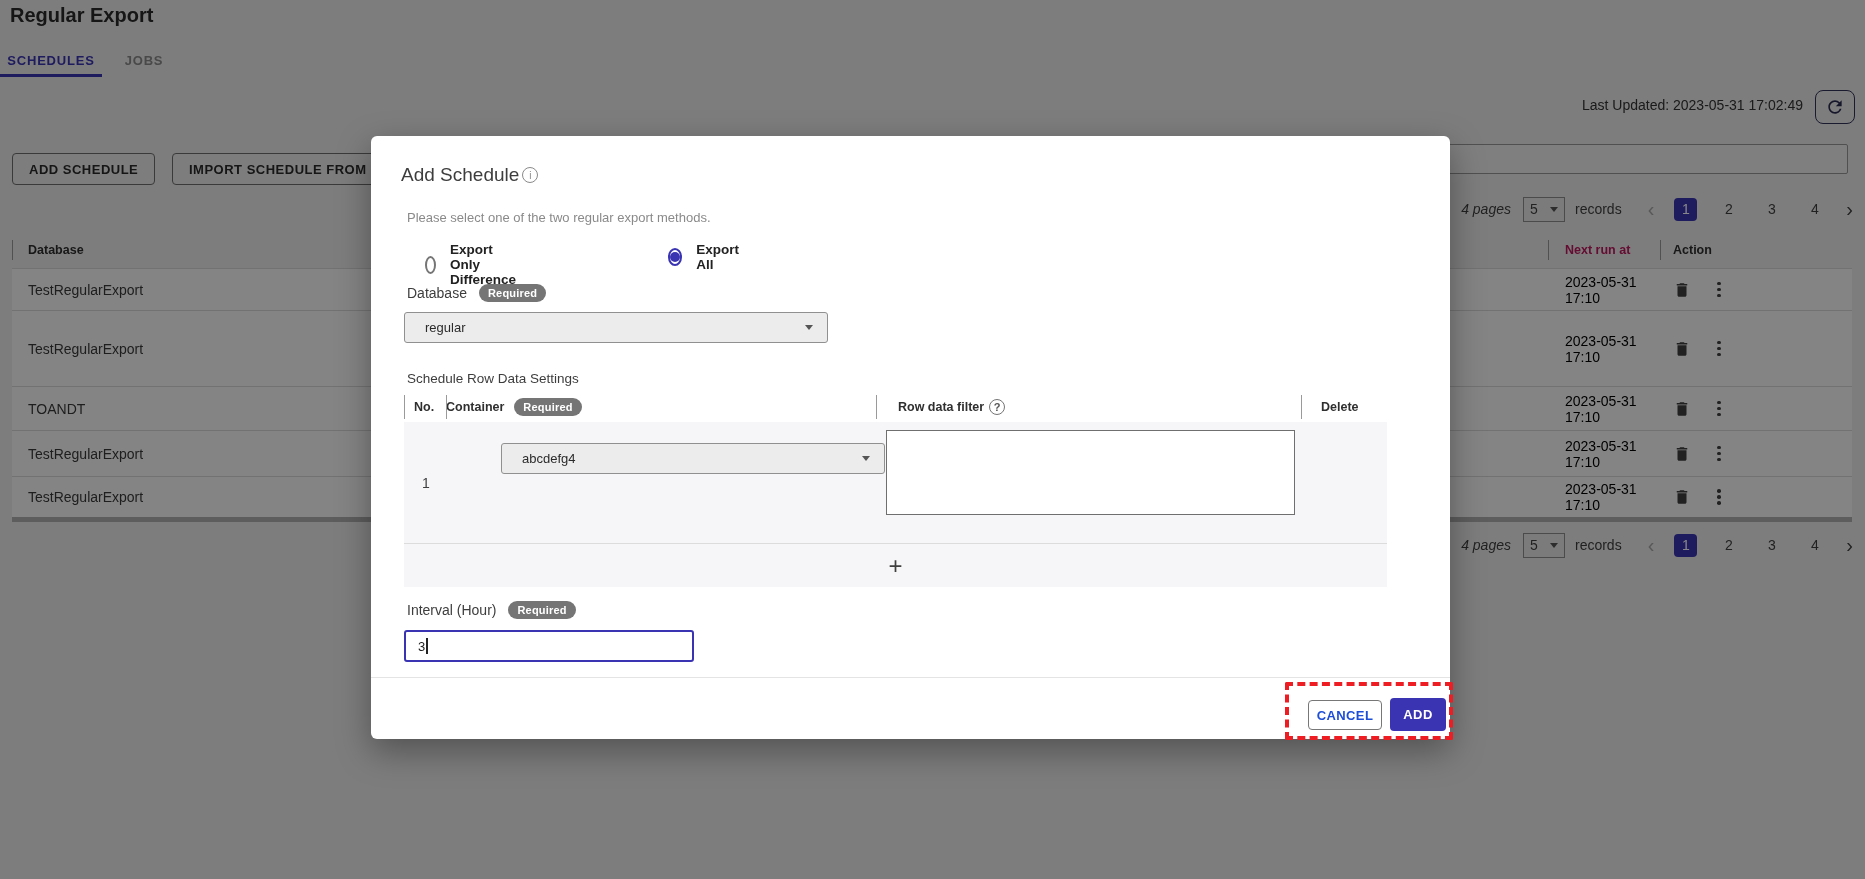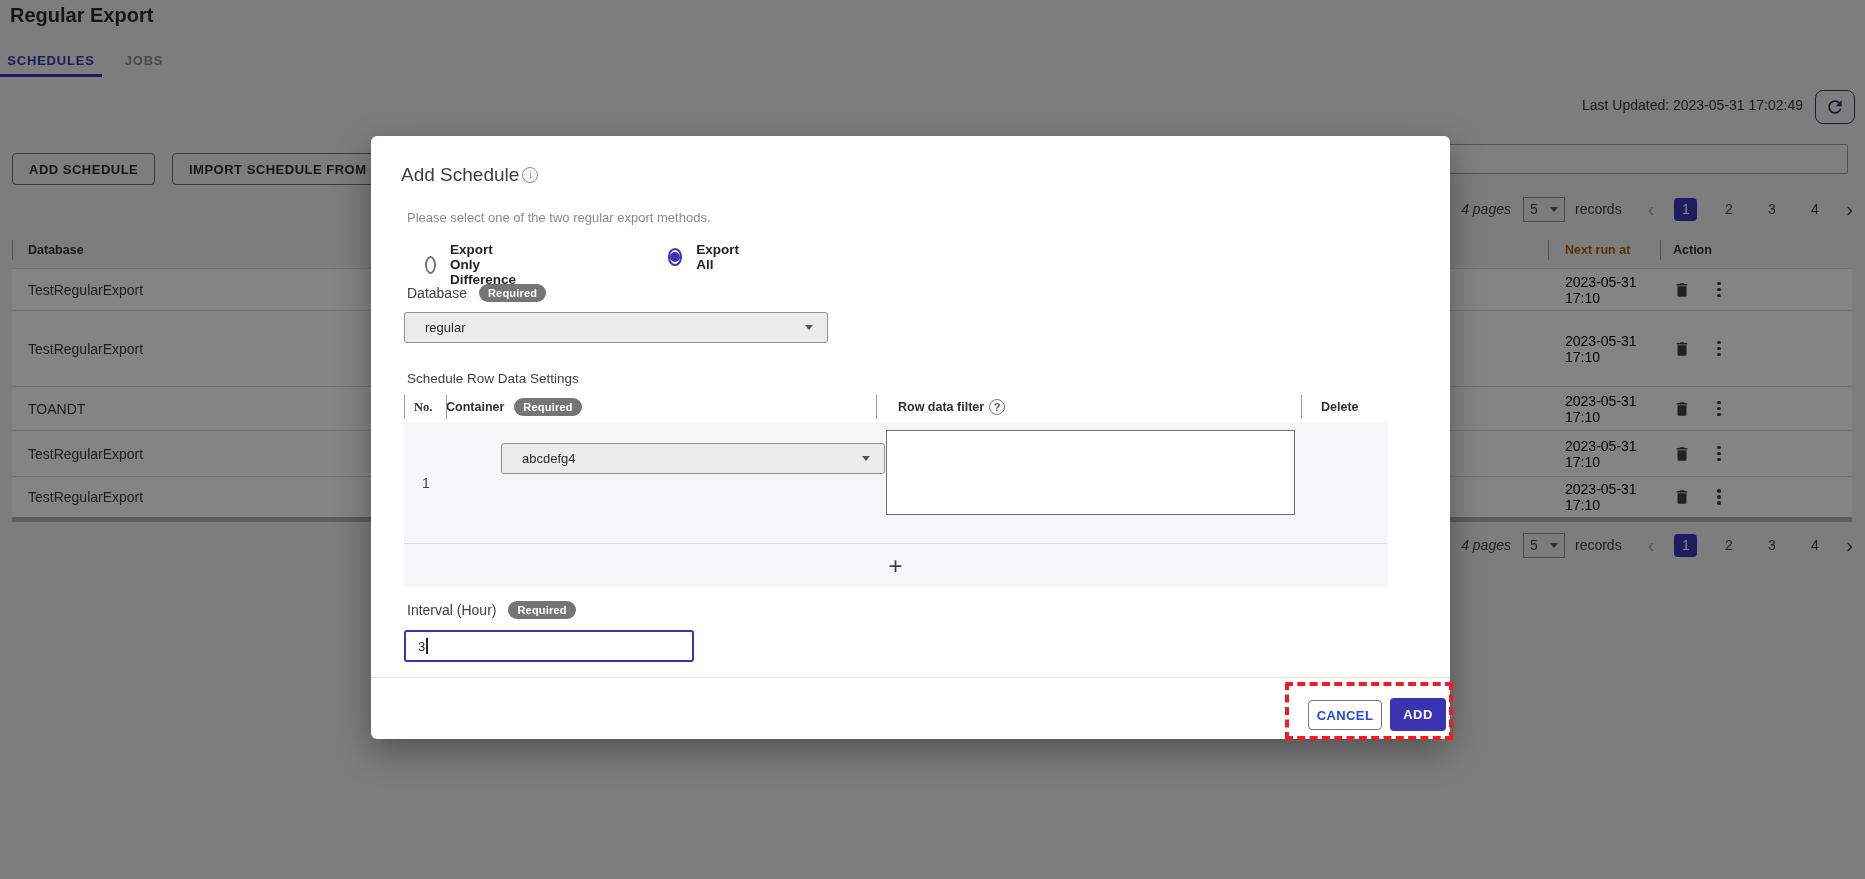--- a/index.html
+++ b/index.html
@@ -66,21 +66,21 @@
   .radio-label { font-size:13.5px; font-weight:600; color:#222; }
   .field-label { position:absolute; font-size:14px; color:#3d3d3d; display:flex; align-items:center; }
   .chip { margin-left:12px; background:#757575; color:#fff; font-size:11px; font-weight:bold; padding:3px 9px; border-radius:9px; letter-spacing:.2px; }
   .select { position:absolute; height:31px; background:#ececec; border:1px solid #909090; border-radius:3px; display:flex; align-items:center; justify-content:space-between; padding:0 14px 0 20px; font-size:13px; color:#2b2b2b; cursor:pointer; }
 
   
   .s-table { position:absolute; left:33px; top:256px; width:983px; }
   .s-head { display:flex; height:30px; font-size:12.5px; font-weight:bold; color:#2f2f2f; }
   .s-hcell { position:relative; display:flex; align-items:center; }
   .s-hcell::before { content:""; position:absolute; left:0; top:3px; width:1px; height:24px; background:#9a9a9a; }
-  .s-no { width:42px; padding-left:10px;font-family:Liberation Serif, serif; }
+  .s-no { width:42px; padding-left:10px; }
   .s-container { width:430px; }
   .s-filter { width:425px; padding-left:22px; }
   .s-delete { width:86px; padding-left:20px; }
   .help-icon { margin-left:5px; width:16px; height:16px; border:1.5px solid #757575; border-radius:50%; color:#555; font-size:11px; display:flex; align-items:center; justify-content:center; }
   .s-body { position:relative; height:121px; background:#f6f6f8; }
   .s-rownum { position:absolute; left:18px; top:53px; font-size:14px; color:#3f3f3f; }
   .s-select { left:97px; top:21px; width:384px; }
   .s-textarea { position:absolute; left:482px; top:8px; width:409px; height:85px; background:#fff; border:1px solid #6f6f6f; resize:none; font-family:"Liberation Sans",sans-serif; font-size:13px; padding:6px; }
   .s-addrow { height:44px; background:#f6f6f8; border-top:1px solid #dcdcdc; display:flex; align-items:center; justify-content:center; font-size:24px; font-weight:300; color:#3f3f3f; cursor:pointer; }
 
@@ -133,21 +133,21 @@
     <span class="pg-num active">1</span>
     <span class="pg-num">2</span>
     <span class="pg-num">3</span>
     <span class="pg-num">4</span>
     <span class="pg-next">›</span>
   </div>
 
   <div class="table">
     <div class="t-row t-head">
       <div class="t-cell c-db">Database</div>
-      <div class="t-cell c-next" style="font-size:12.5px;font-weight:bold;color:#a16207;">Next run at</div>
+      <div class="t-cell c-next" style="font-size:12.5px;font-weight:bold;color:#be185d;">Next run at</div>
       <div class="t-cell c-act" style="font-size:12.5px;font-weight:bold;color:#2f2f2f;">Action</div>
     </div>
 
     <div class="t-row h42">
       <div class="t-cell c-db cell-text">TestRegularExport</div>
       <div class="t-cell c-next">2023-05-31 17:10</div>
       <div class="t-cell c-act">
         <span class="trash">
             <svg width="18" height="18" viewBox="0 0 24 24">
               <path fill="#3f3f3f" d="M6 19c0 1.1.9 2 2 2h8c1.1 0 2-.9 2-2V7H6v12zM19 4h-3.5l-1-1h-5l-1 1H5v2h14V4z"></path>

